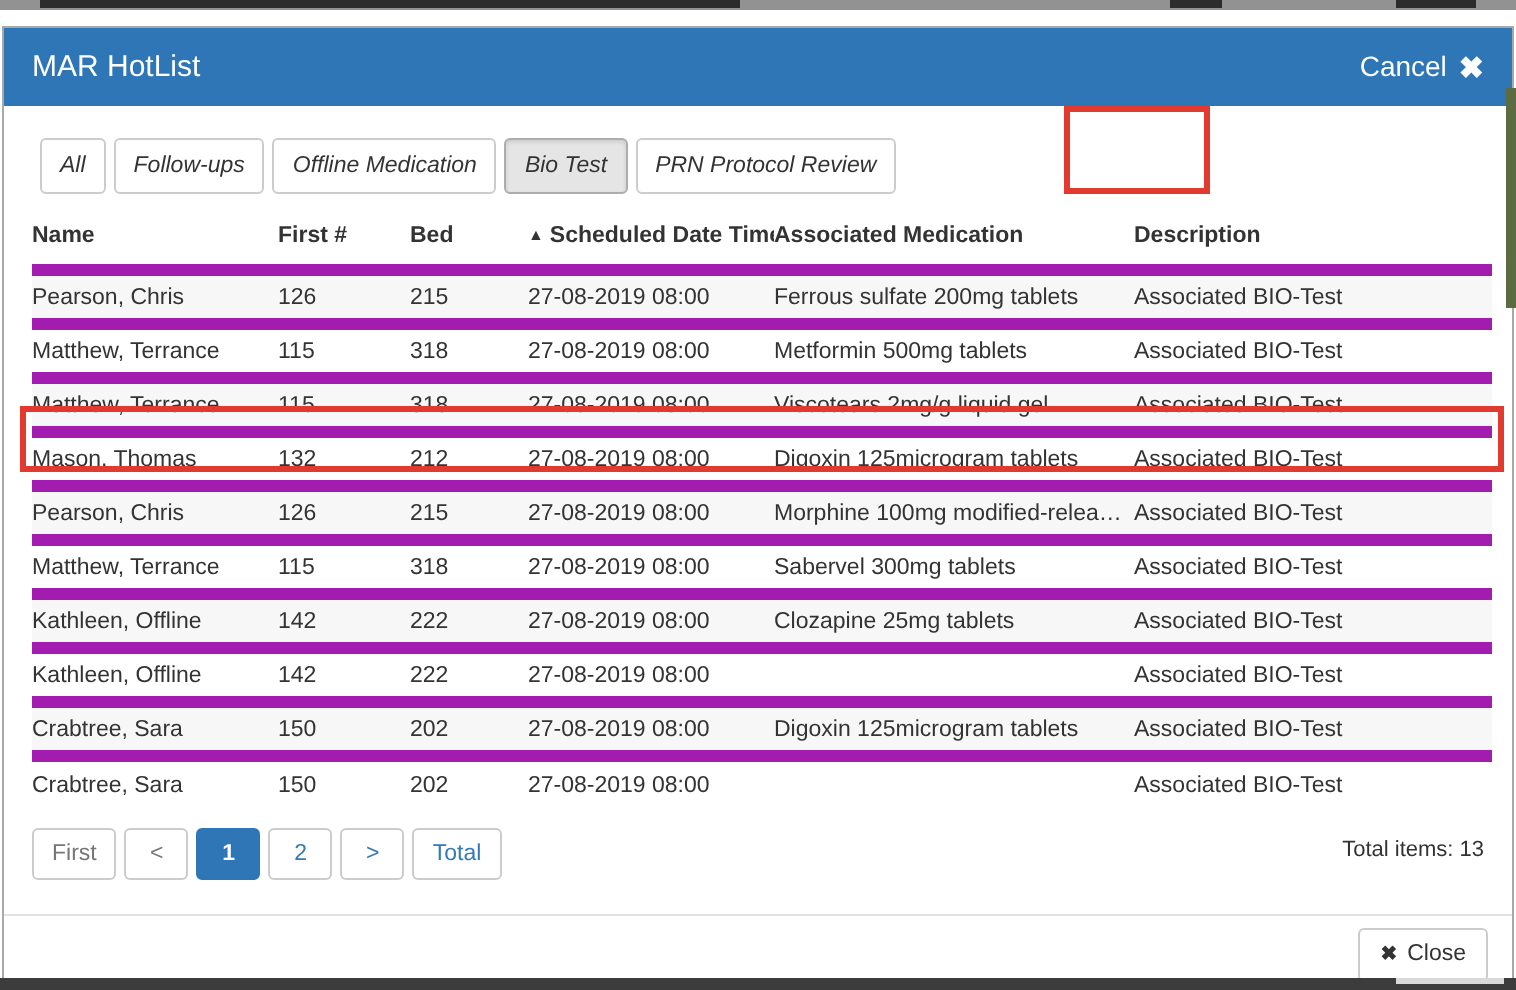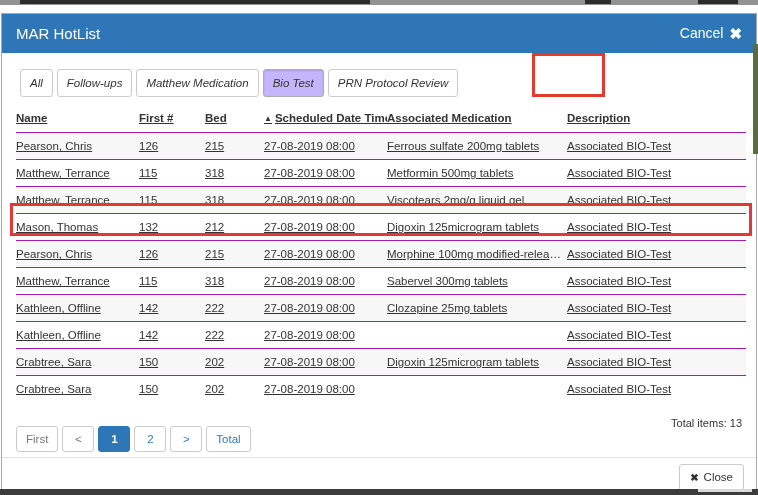--- a/index.html
+++ b/index.html
@@ -31,35 +31,35 @@
   .filter-bar { display:flex; align-items:center; height:28px; margin-bottom:11px; }
   .search-group { display:flex; height:28px; }
   .search-addon { width:34px; background:#e9e9e9; border:1px solid #ccc; border-right:none;
                   border-radius:3px 0 0 3px; display:flex; align-items:center; justify-content:center; cursor:pointer; }
   .search-input { width:118px; height:28px; border:1px solid #ccc; border-radius:0 3px 3px 0;
                   padding:0 8px; font-size:11.5px; font-family:"Liberation Sans", sans-serif; color:#333; outline:none; }
   .search-input::placeholder { color:#9a9a9a; }
   .fbtn { height:28px; margin-left:4px; padding:0 9px; background:#fff; border:1px solid #ccc;
           border-radius:3px; font-size:11.5px; color:#333; cursor:pointer; white-space:nowrap;
           font-family:"Liberation Sans", sans-serif;font-style:italic; }
-  .fbtn.active { background:#c4b5fd; border-color:#adadad; box-shadow:inset 0 1px 2px rgba(0,0,0,.12); }
-
-  
-  .grid-wrap { position:relative;text-decoration:underline; }
+  .fbtn.active { background:#e5e5e5; border-color:#adadad; box-shadow:inset 0 1px 2px rgba(0,0,0,.12); }
+
+  
+  .grid-wrap { position:relative; }
   table { width:730px; border-collapse:collapse; table-layout:fixed; }
   th { text-align:left; font-size:11.5px; font-weight:bold; padding:4px 6px 8px 0; white-space:nowrap;
        overflow:hidden; cursor:pointer; }
-  td { font-size:11.5px; padding:0 6px 0 0; height:27px; border-top:1px solid #a21caf;
+  td { font-size:11.5px; padding:0 6px 0 0; height:27px; border-top:6px solid #a21caf;
        white-space:nowrap; overflow:hidden; text-overflow:ellipsis; }
   tbody tr:nth-child(odd) td { background:#f7f7f7; }
   .sort-caret { font-size:8px; margin-right:3px; vertical-align:1px; }
 
   
   .pager-row { display:flex; justify-content:space-between; align-items:flex-start; margin-top:9px; }
-  .pager { display:flex;margin-top:14px; }
+  .pager { display:flex; }
   .pbtn { min-width:32px; height:26px; margin-right:4px; padding:0 9px; background:#fff;
           border:1px solid #ccc; border-radius:3px; font-size:11.5px; cursor:pointer;
           font-family:"Liberation Sans", sans-serif; color:#337ab7; }
   .pbtn.muted { color:#777; }
   .pbtn.active { background:#2e76b6; border-color:#2e76b6; color:#fff; font-weight:bold; }
   .total-items { font-size:11px; color:#333; padding-top:5px; }
 
   
   .modal-footer { flex:0 0 39px; border-top:1px solid #e2e2e2; display:flex;
                   align-items:center; justify-content:flex-end; padding:0 12px; }
@@ -88,21 +88,21 @@
       <span>Cancel</span>
       <span class="x">✖</span>
     </span>
   </div>
 
   <div class="modal-body">
 
     <div class="filter-bar">
       <button class="fbtn">All</button>
       <button class="fbtn">Follow-ups</button>
-      <button class="fbtn">Matthew Medication</button>
+      <button class="fbtn">Offline Medication</button>
       <button class="fbtn active">Bio Test</button>
       <button class="fbtn">PRN Protocol Review</button>
     </div>
 
     <div class="grid-wrap">
       <table>
         <colgroup>
             <col style="width:123px">
             <col style="width:66px">
             <col style="width:59px">

